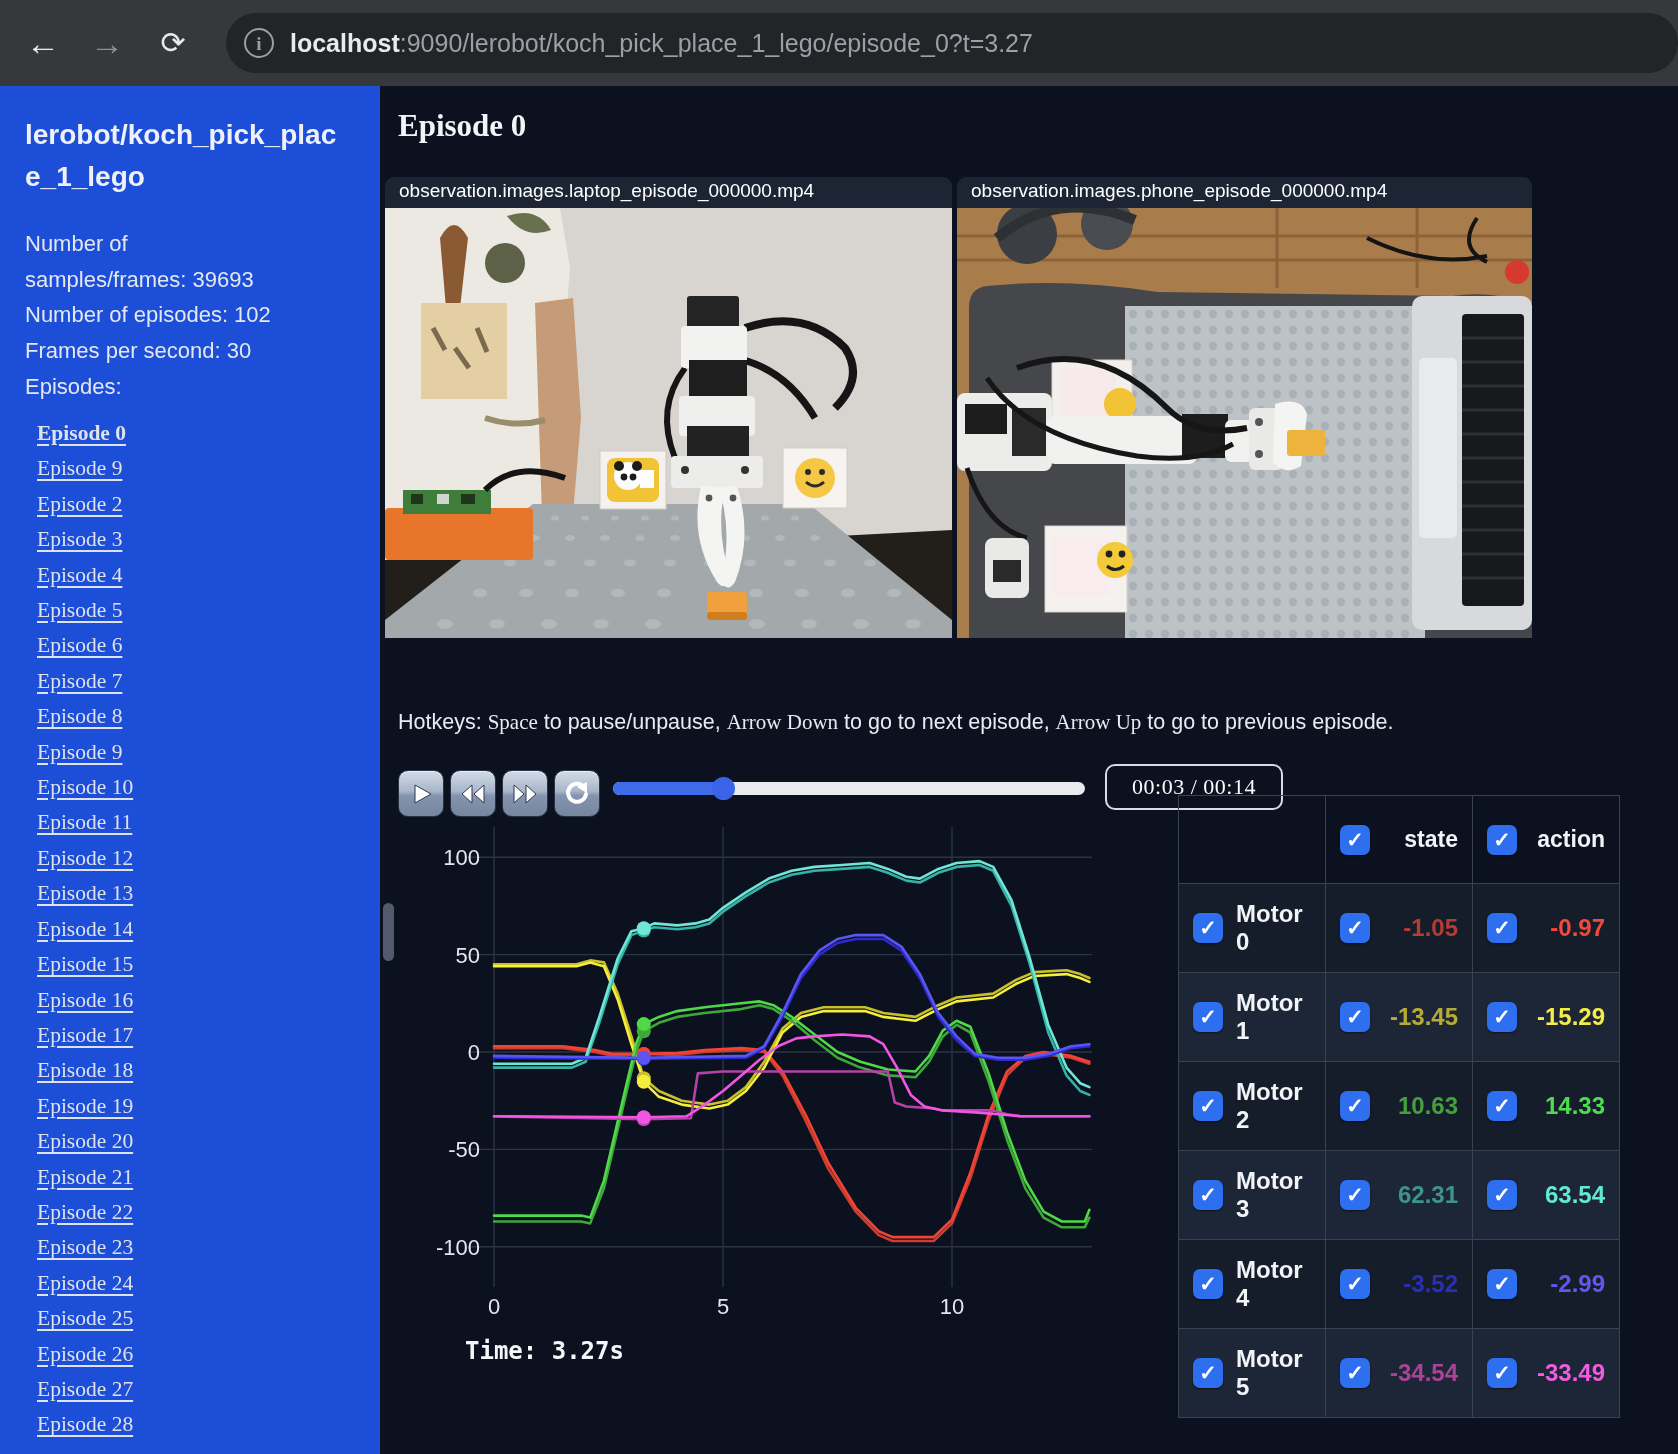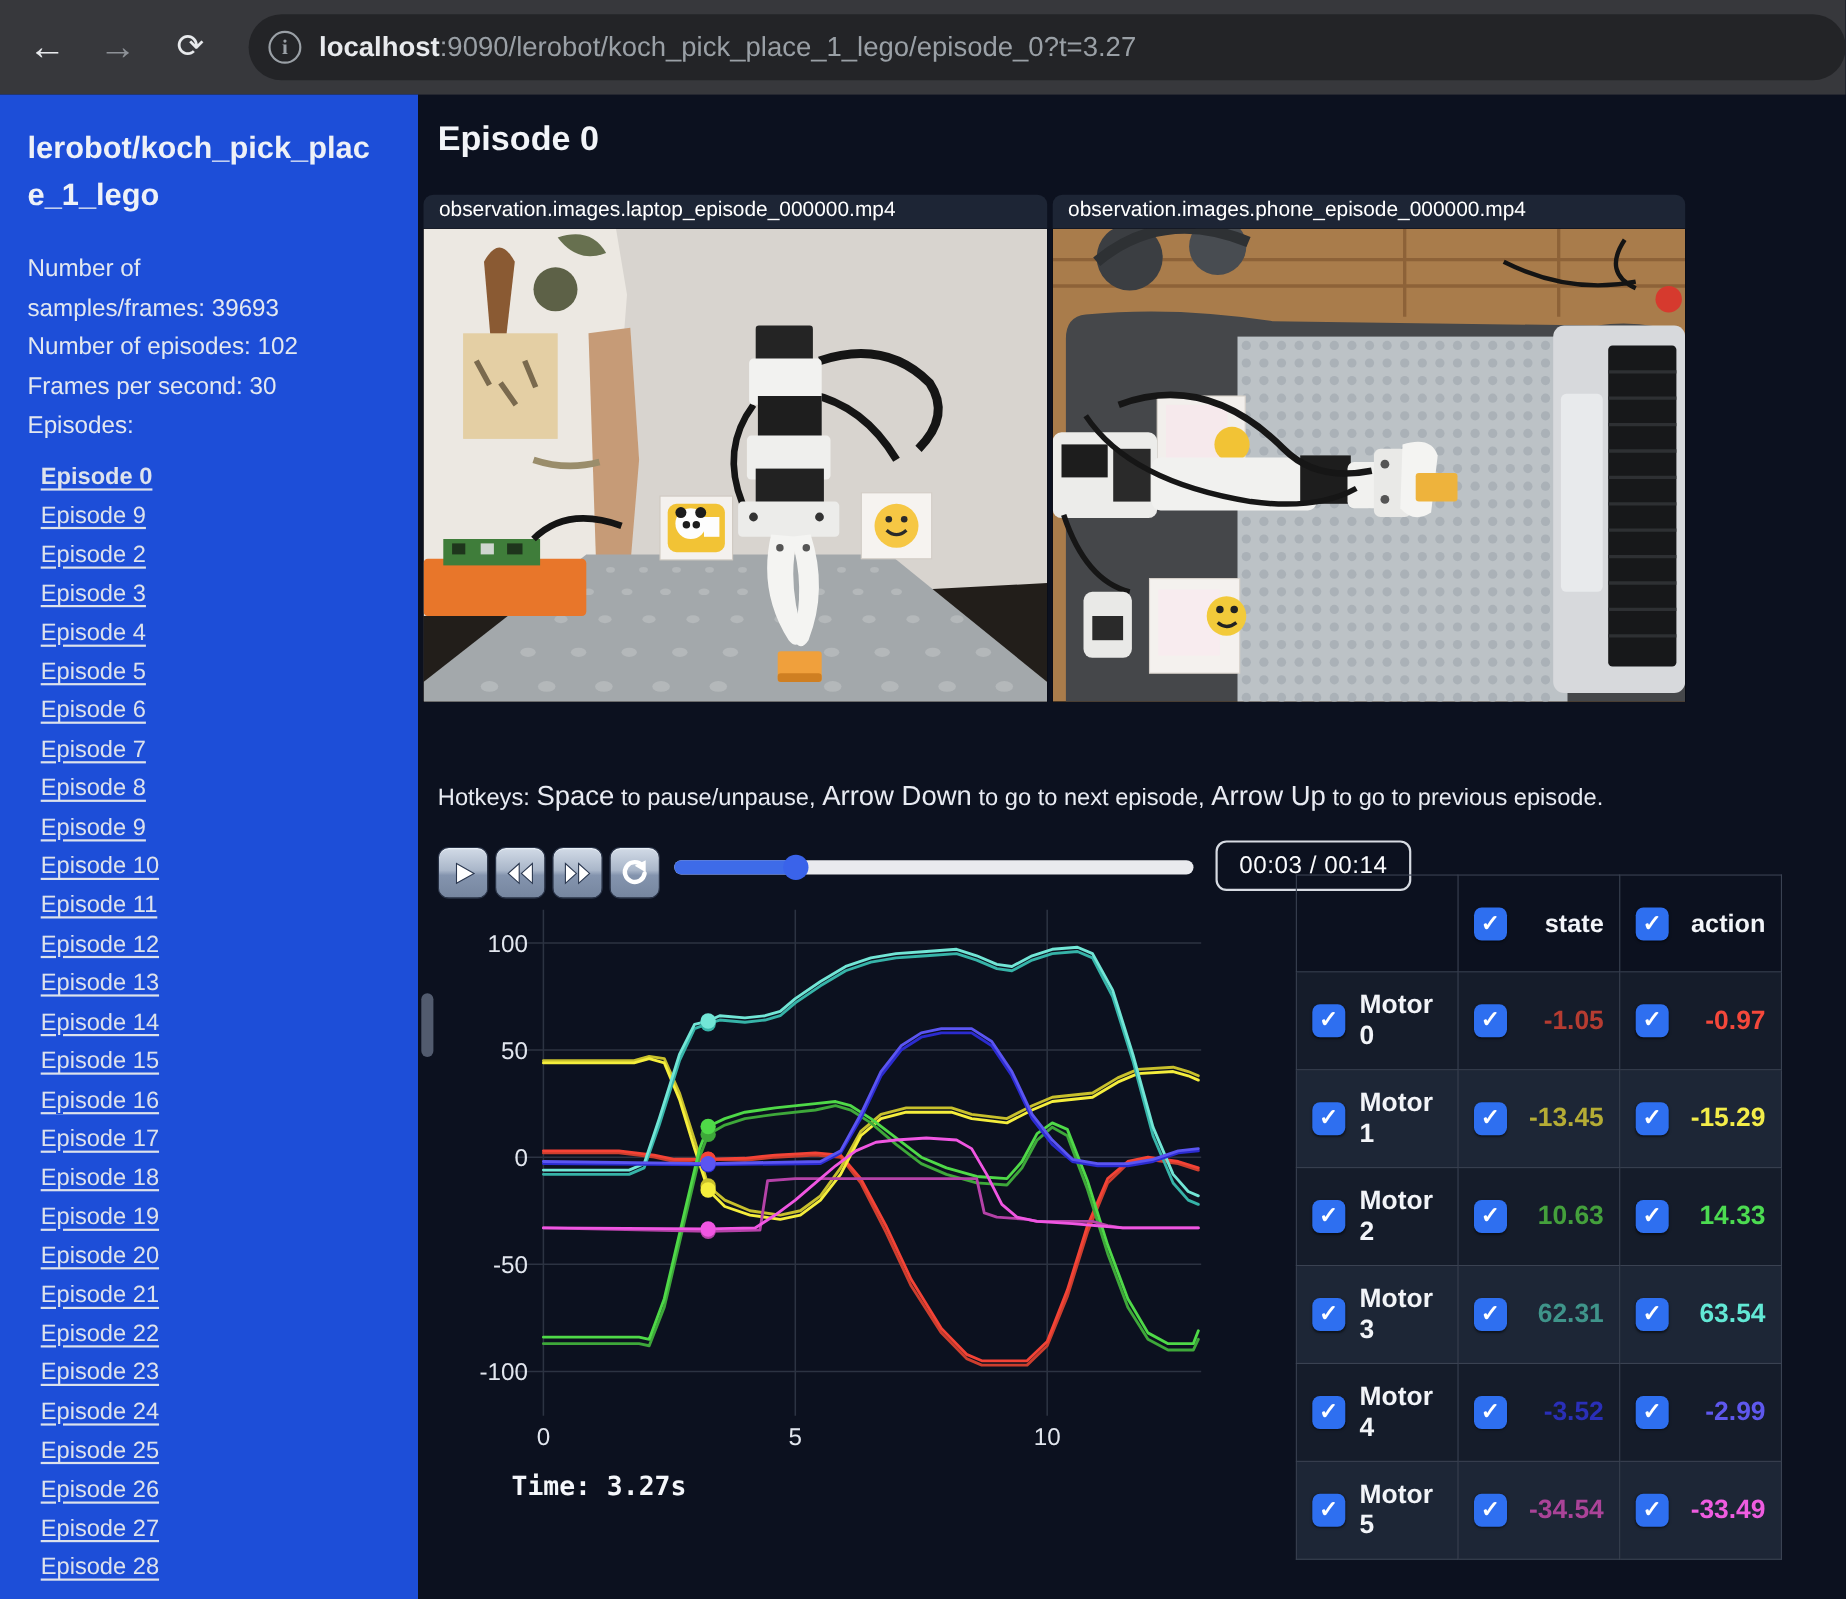--- a/index.html
+++ b/index.html
@@ -1,18 +1,18 @@
 <!DOCTYPE html>
 <html><head>
 <meta charset="utf-8">
 <style>
   html,body{margin:0;padding:0;background:#0c111f;}
   *{box-sizing:border-box;}
   .stage{position:relative;width:1678px;height:1454px;overflow:hidden;background:#0c111f;font-family:"Liberation Sans",sans-serif;}
-  .mono{font-family:Liberation Sans, sans-serif;}
+  .mono{font-family:Liberation Serif, serif;}
 
   
   .chrome{position:absolute;left:0;top:0;width:1678px;height:86px;background:#37383c;}
   .nav-ico{position:absolute;top:18px;width:50px;height:50px;color:#e8eaed;font-size:34px;line-height:50px;text-align:center;}
   .nav-back{left:18px;}
   .nav-fwd{left:82px;color:#8d9197;}
   .nav-reload{left:148px;font-size:30px;}
   .urlpill{position:absolute;left:226px;top:13px;width:1452px;height:60px;background:#232427;border-radius:30px;display:flex;align-items:center;}
   .info-ico{width:30px;height:30px;border:2.5px solid #9aa0a6;border-radius:50%;color:#9aa0a6;font-size:19px;font-weight:bold;text-align:center;line-height:28px;margin-left:18px;flex:0 0 auto;font-family:"Liberation Serif",serif;}
   .urltext{margin-left:16px;font-size:25px;color:#9aa0a6;white-space:nowrap;}
@@ -32,21 +32,21 @@
   .page-h{position:absolute;left:18px;top:22px;font-size:31px;font-weight:bold;color:#f2f4f8;}
 
   .vcard{position:absolute;top:91px;}
   .vcard.v1{left:5px;width:567px;}
   .vcard.v2{left:577px;width:575px;}
   .vhead{height:31px;background:#1d2535;border-radius:9px 9px 0 0;font-size:19px;color:#ffffff;padding:3px 0 0 14px;white-space:nowrap;overflow:hidden;}
   .vbody{height:430px;overflow:hidden;background:#000;}
   .vbody svg{display:block;}
 
   .hotkeys{position:absolute;left:18px;top:624px;font-size:21.5px;color:#e8ebf2;white-space:nowrap;}
-  .hotkeys .mono{font-size:25px;}
+  .hotkeys .mono{font-size:21px;}
 
   .controls{position:absolute;left:18px;top:684px;height:50px;width:1270px;}
   .pbtn{position:absolute;top:0;width:46px;height:47px;border-radius:10px;background:linear-gradient(#d2dbe7 0%,#a9b6c9 45%,#8494ae 55%,#76869f 100%);border:1px solid #2a3448;box-shadow:inset 0 1px 0 #e8eef5;cursor:pointer;}
   .pbtn svg{position:absolute;left:50%;top:50%;transform:translate(-50%,-50%);}
   .slider{position:absolute;left:215px;top:12px;width:472px;height:13px;border-radius:7px;background:#e9eaee;cursor:pointer;}
   .slider-fill{height:13px;border-radius:7px 0 0 7px;background:#3e6be8;}
   .slider-thumb{position:absolute;top:-5px;width:23px;height:23px;border-radius:50%;background:#3a63ea;margin-left:-11px;}
   .timebox{position:absolute;left:707px;top:-6px;width:178px;height:46px;border:2px solid #d7dbe2;border-radius:10px;font-size:22px;color:#fbfcfe;text-align:center;line-height:42px;letter-spacing:0.5px;}
 
   .chartwrap{position:absolute;left:0;top:733px;width:730px;height:570px;}

